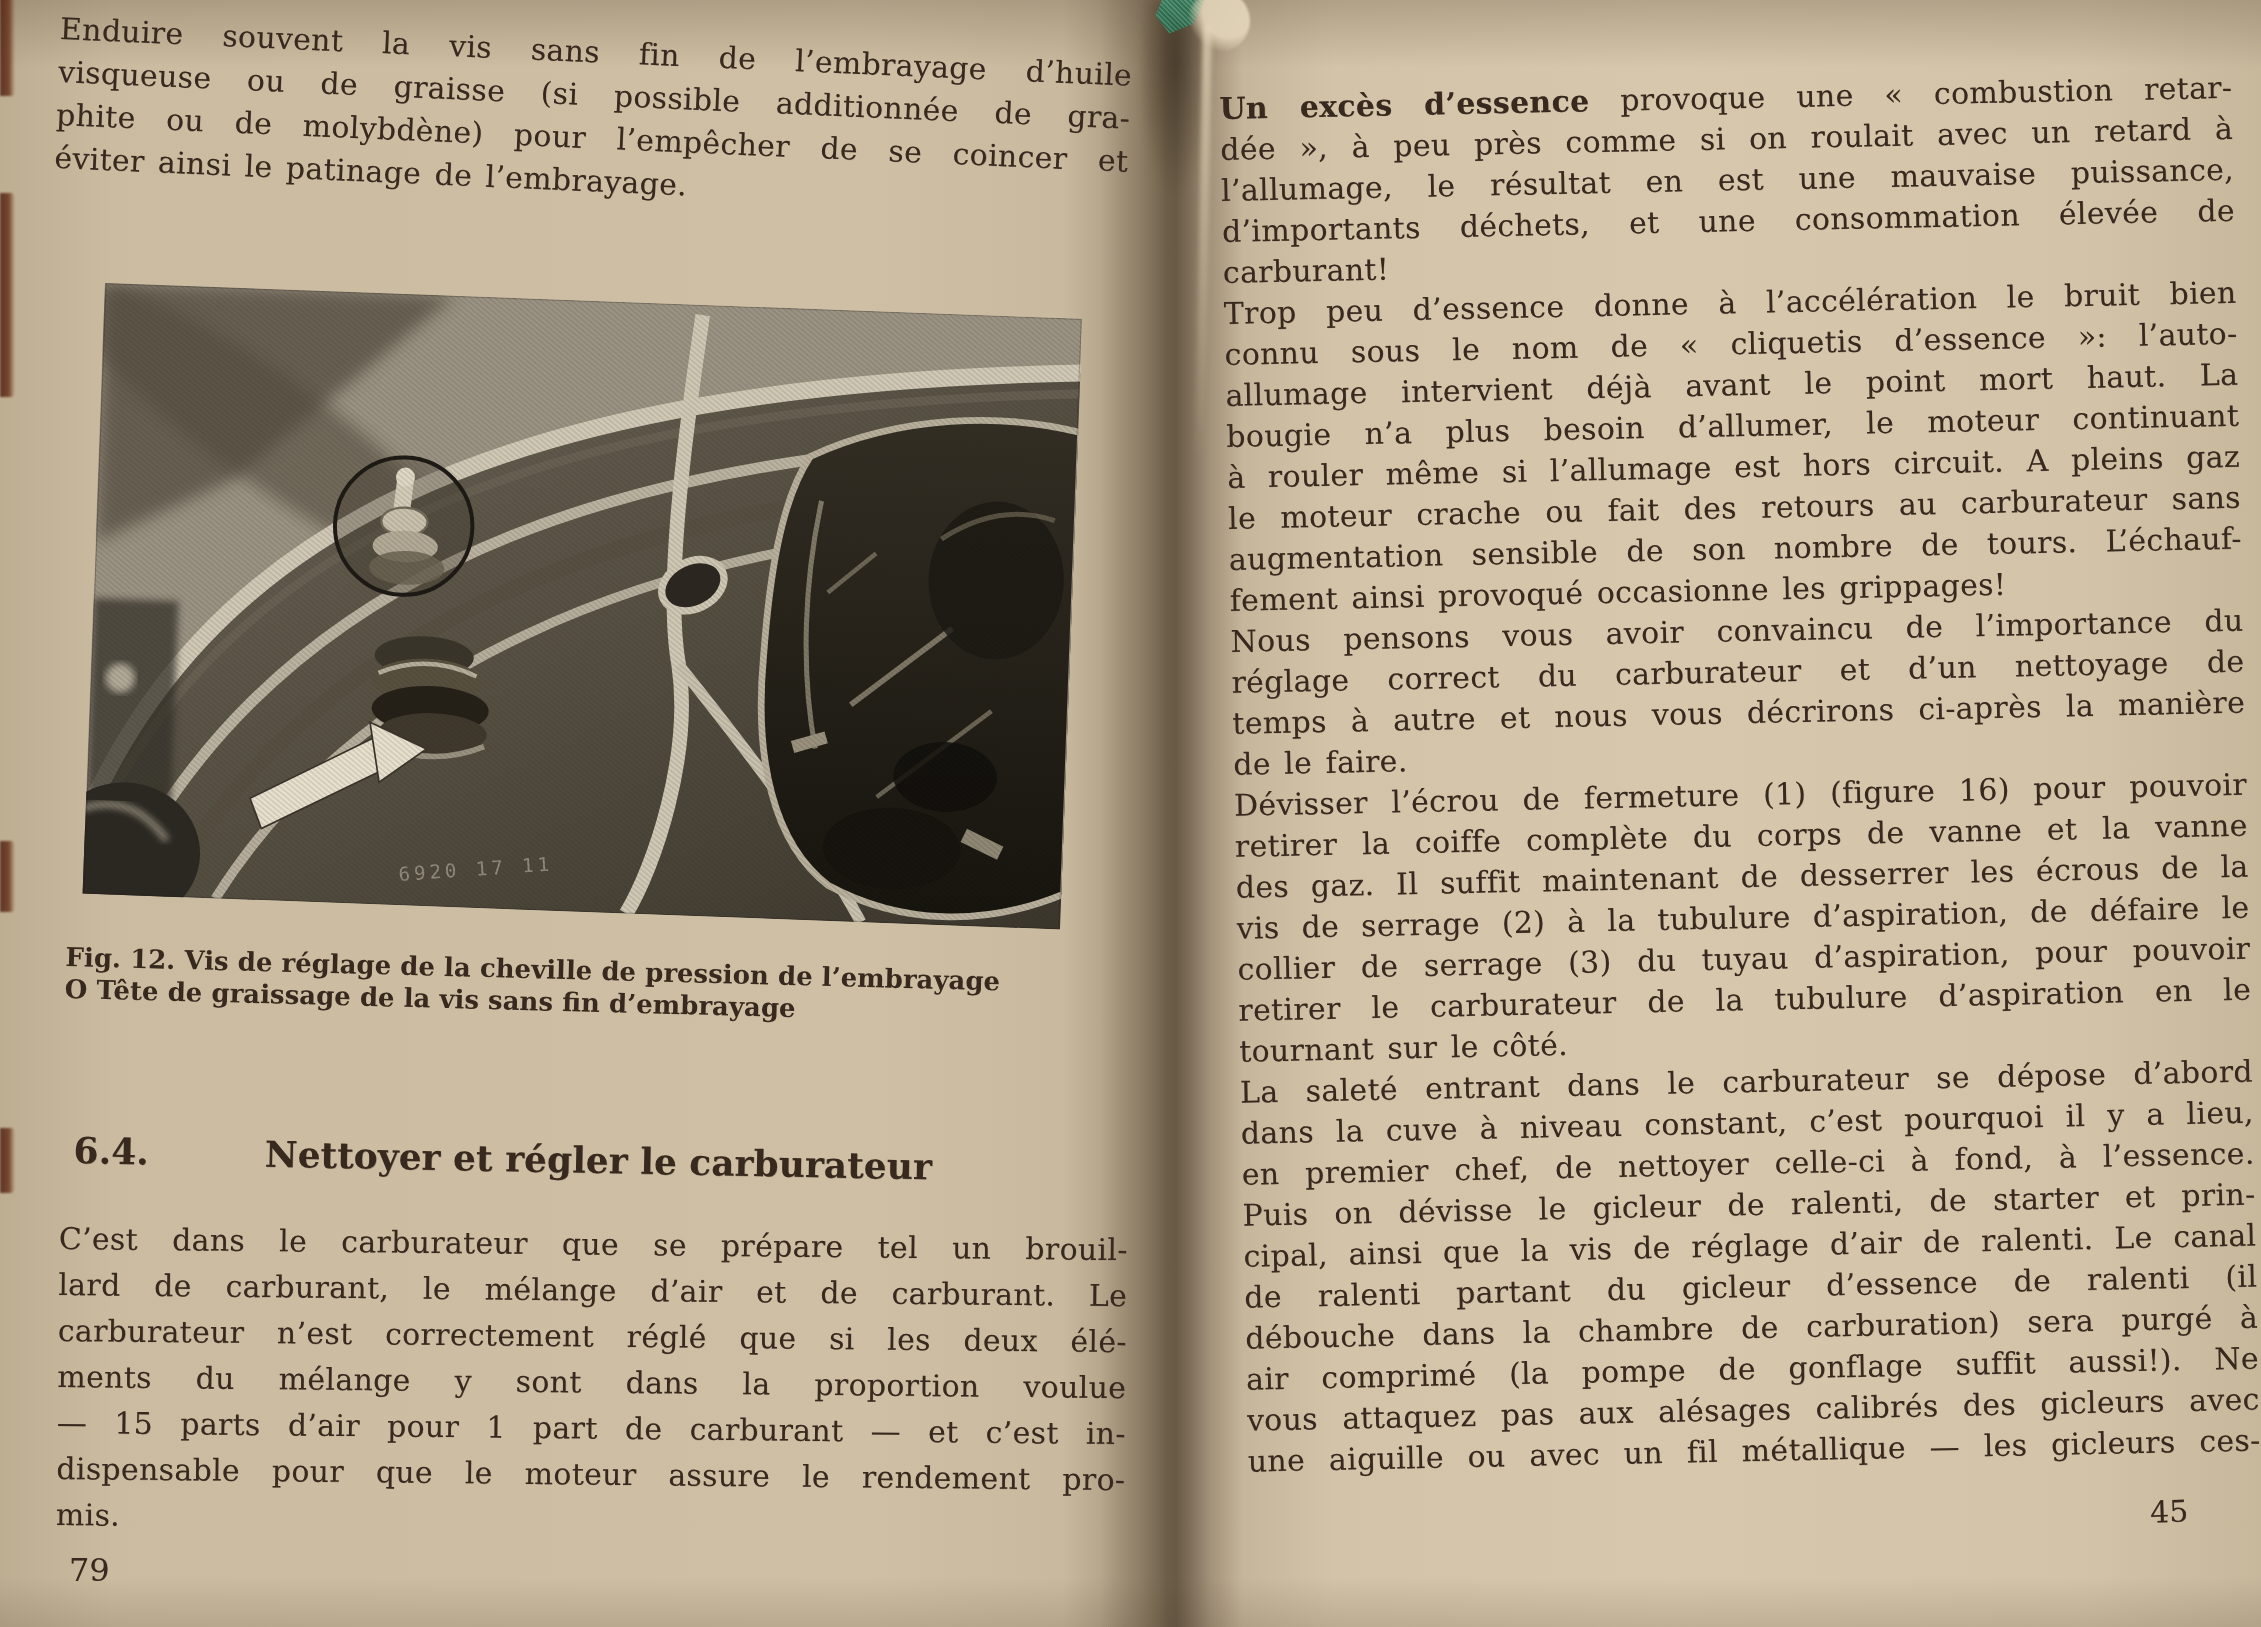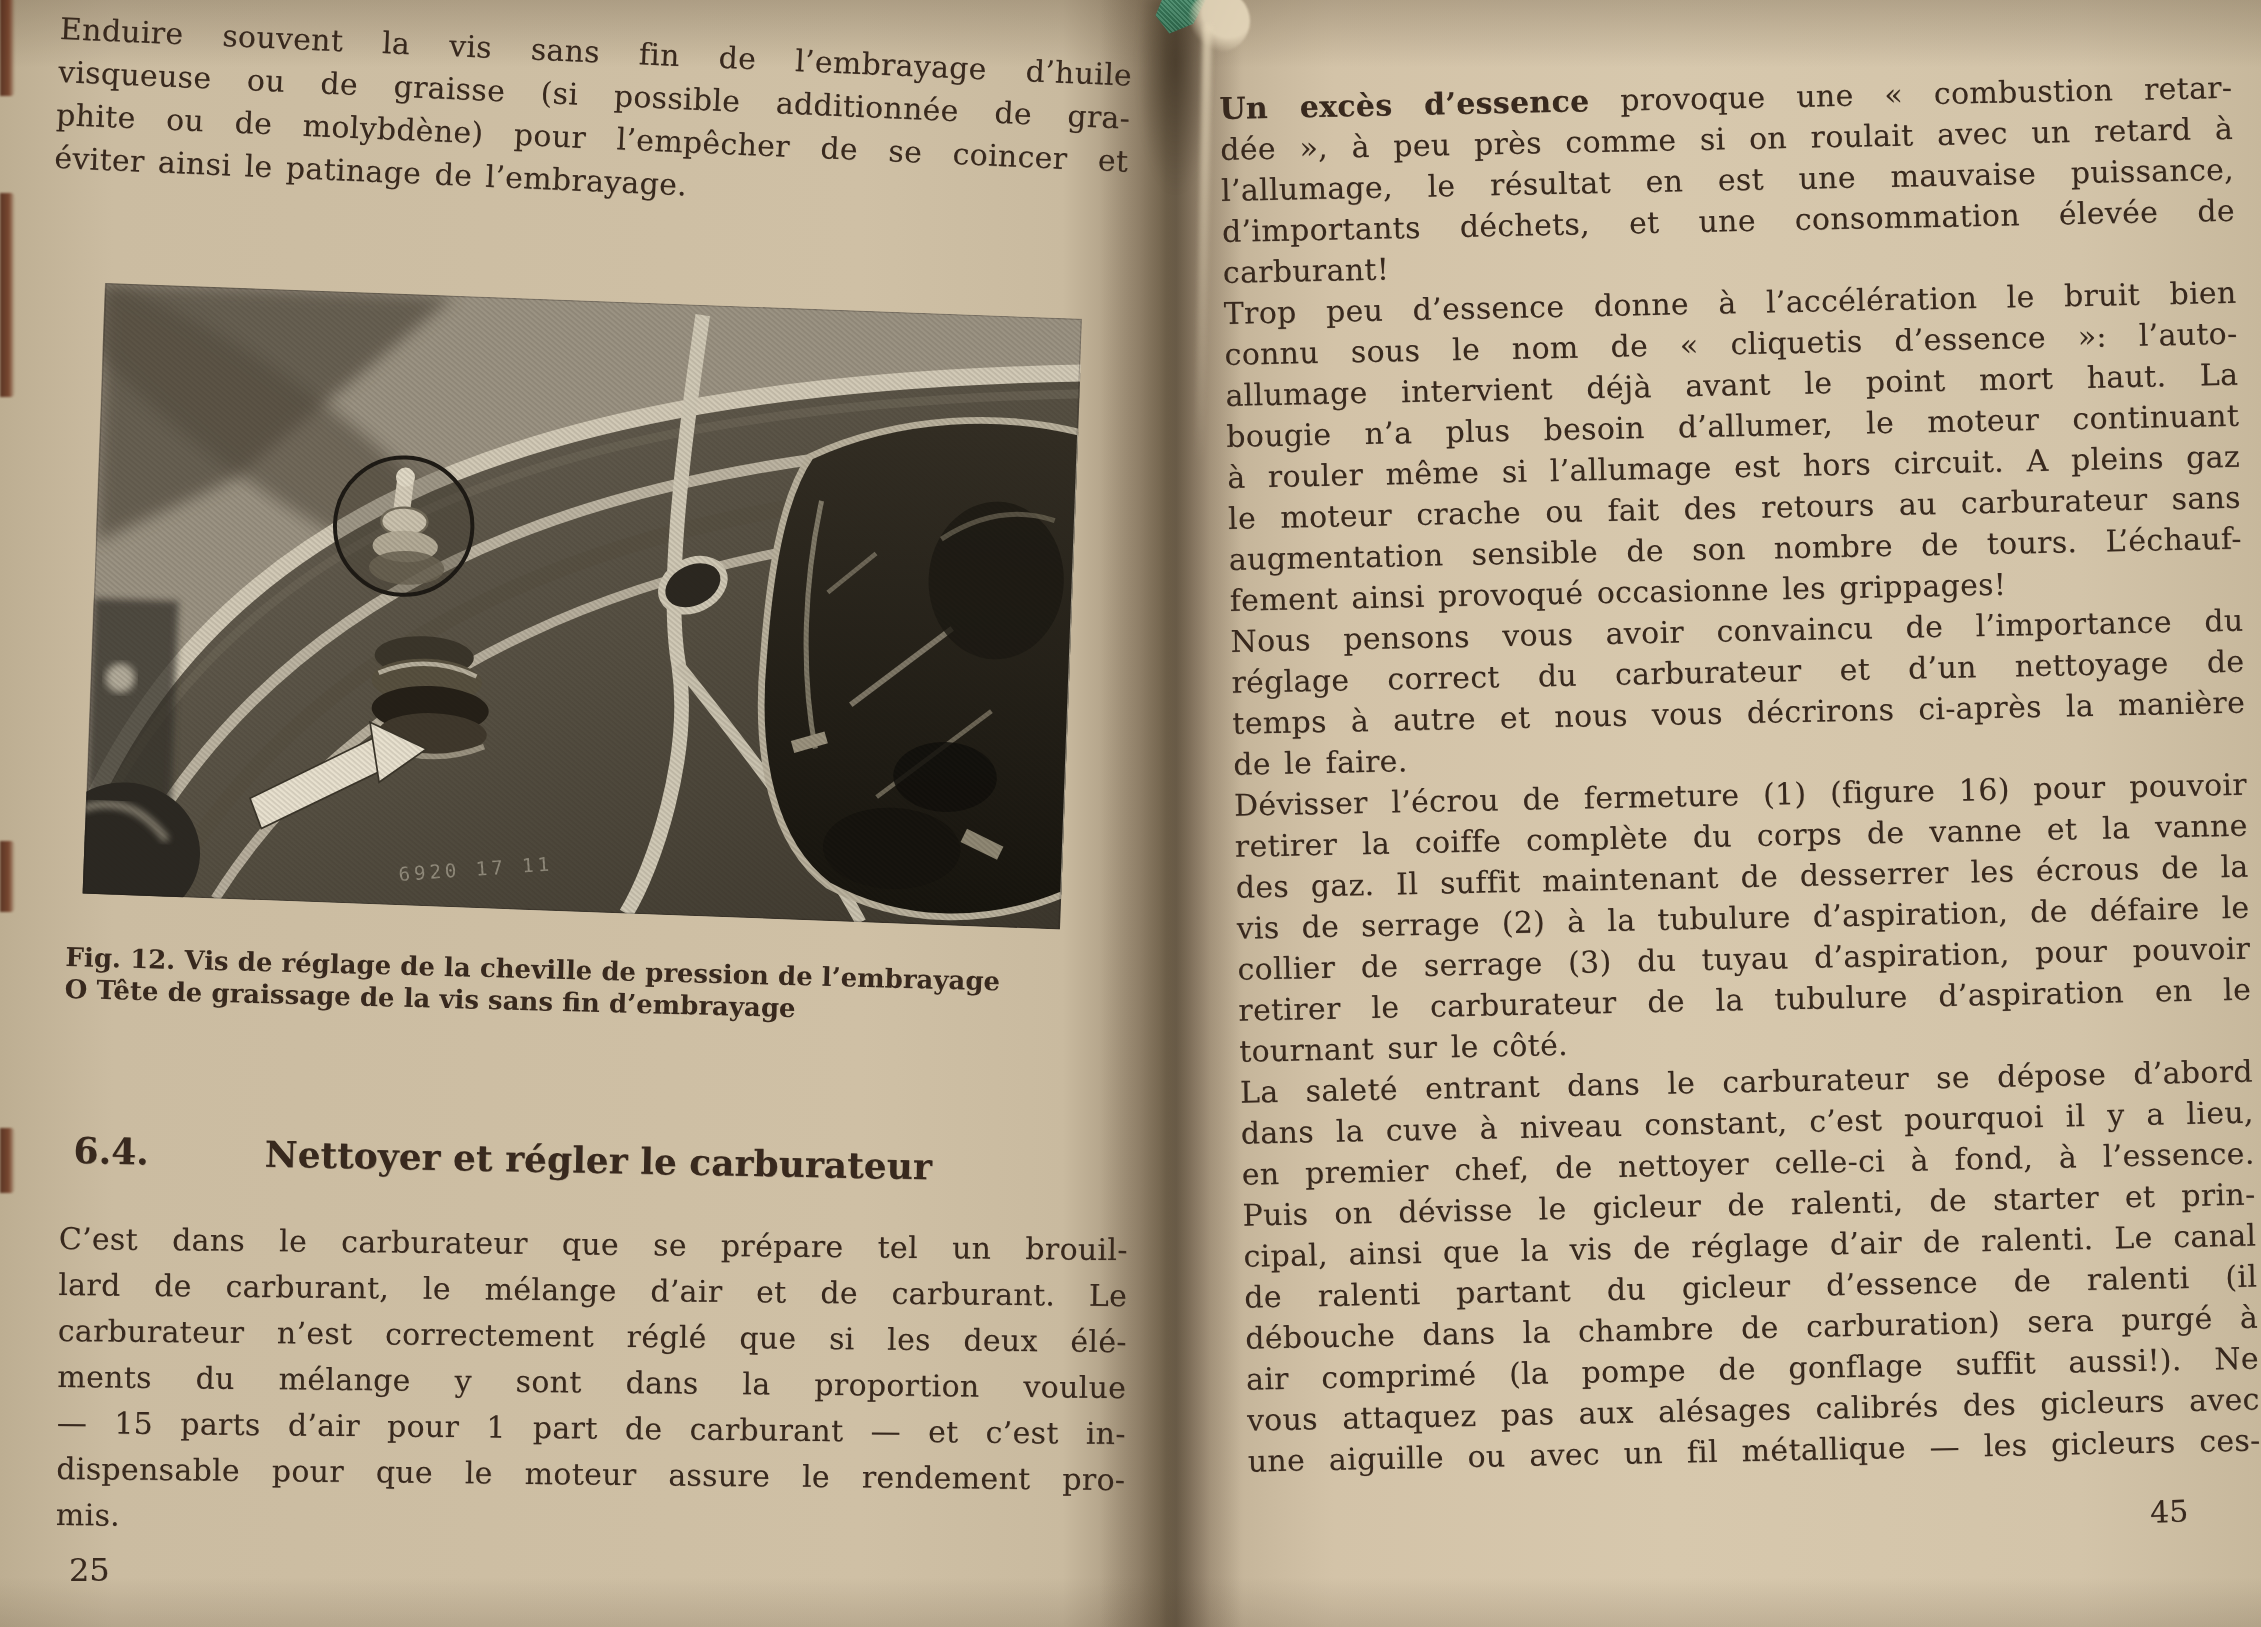--- a/index.html
+++ b/index.html
@@ -212,21 +212,21 @@
   <div class="abs tcol" id="lbot">
       <div class="tline">C’est dans le carburateur que se prépare tel un brouil-</div>
       <div class="tline">lard de carburant, le mélange d’air et de carburant. Le</div>
       <div class="tline">carburateur n’est correctement réglé que si les deux élé-</div>
       <div class="tline">ments du mélange y sont dans la proportion voulue</div>
       <div class="tline">— 15 parts d’air pour 1 part de carburant — et c’est in-</div>
       <div class="tline">dispensable pour que le moteur assure le rendement pro-</div>
       <div class="tline tline-end">mis.</div>
     </div>
 
-  <div class="abs pagenum" id="pn-left">25</div>
+  <div class="abs pagenum" id="pn-left">79</div>
 
   <div class="abs tcol" id="rcol">
       <div class="tline"><b>Un excès d’essence</b> provoque une « combustion retar-</div>
       <div class="tline">dée », à peu près comme si on roulait avec un retard à</div>
       <div class="tline">l’allumage, le résultat en est une mauvaise puissance,</div>
       <div class="tline">d’importants déchets, et une consommation élevée de</div>
       <div class="tline tline-end">carburant!</div>
       <div class="tline">Trop peu d’essence donne à l’accélération le bruit bien</div>
       <div class="tline">connu sous le nom de « cliquetis d’essence »: l’auto-</div>
       <div class="tline">allumage intervient déjà avant le point mort haut. La</div>

